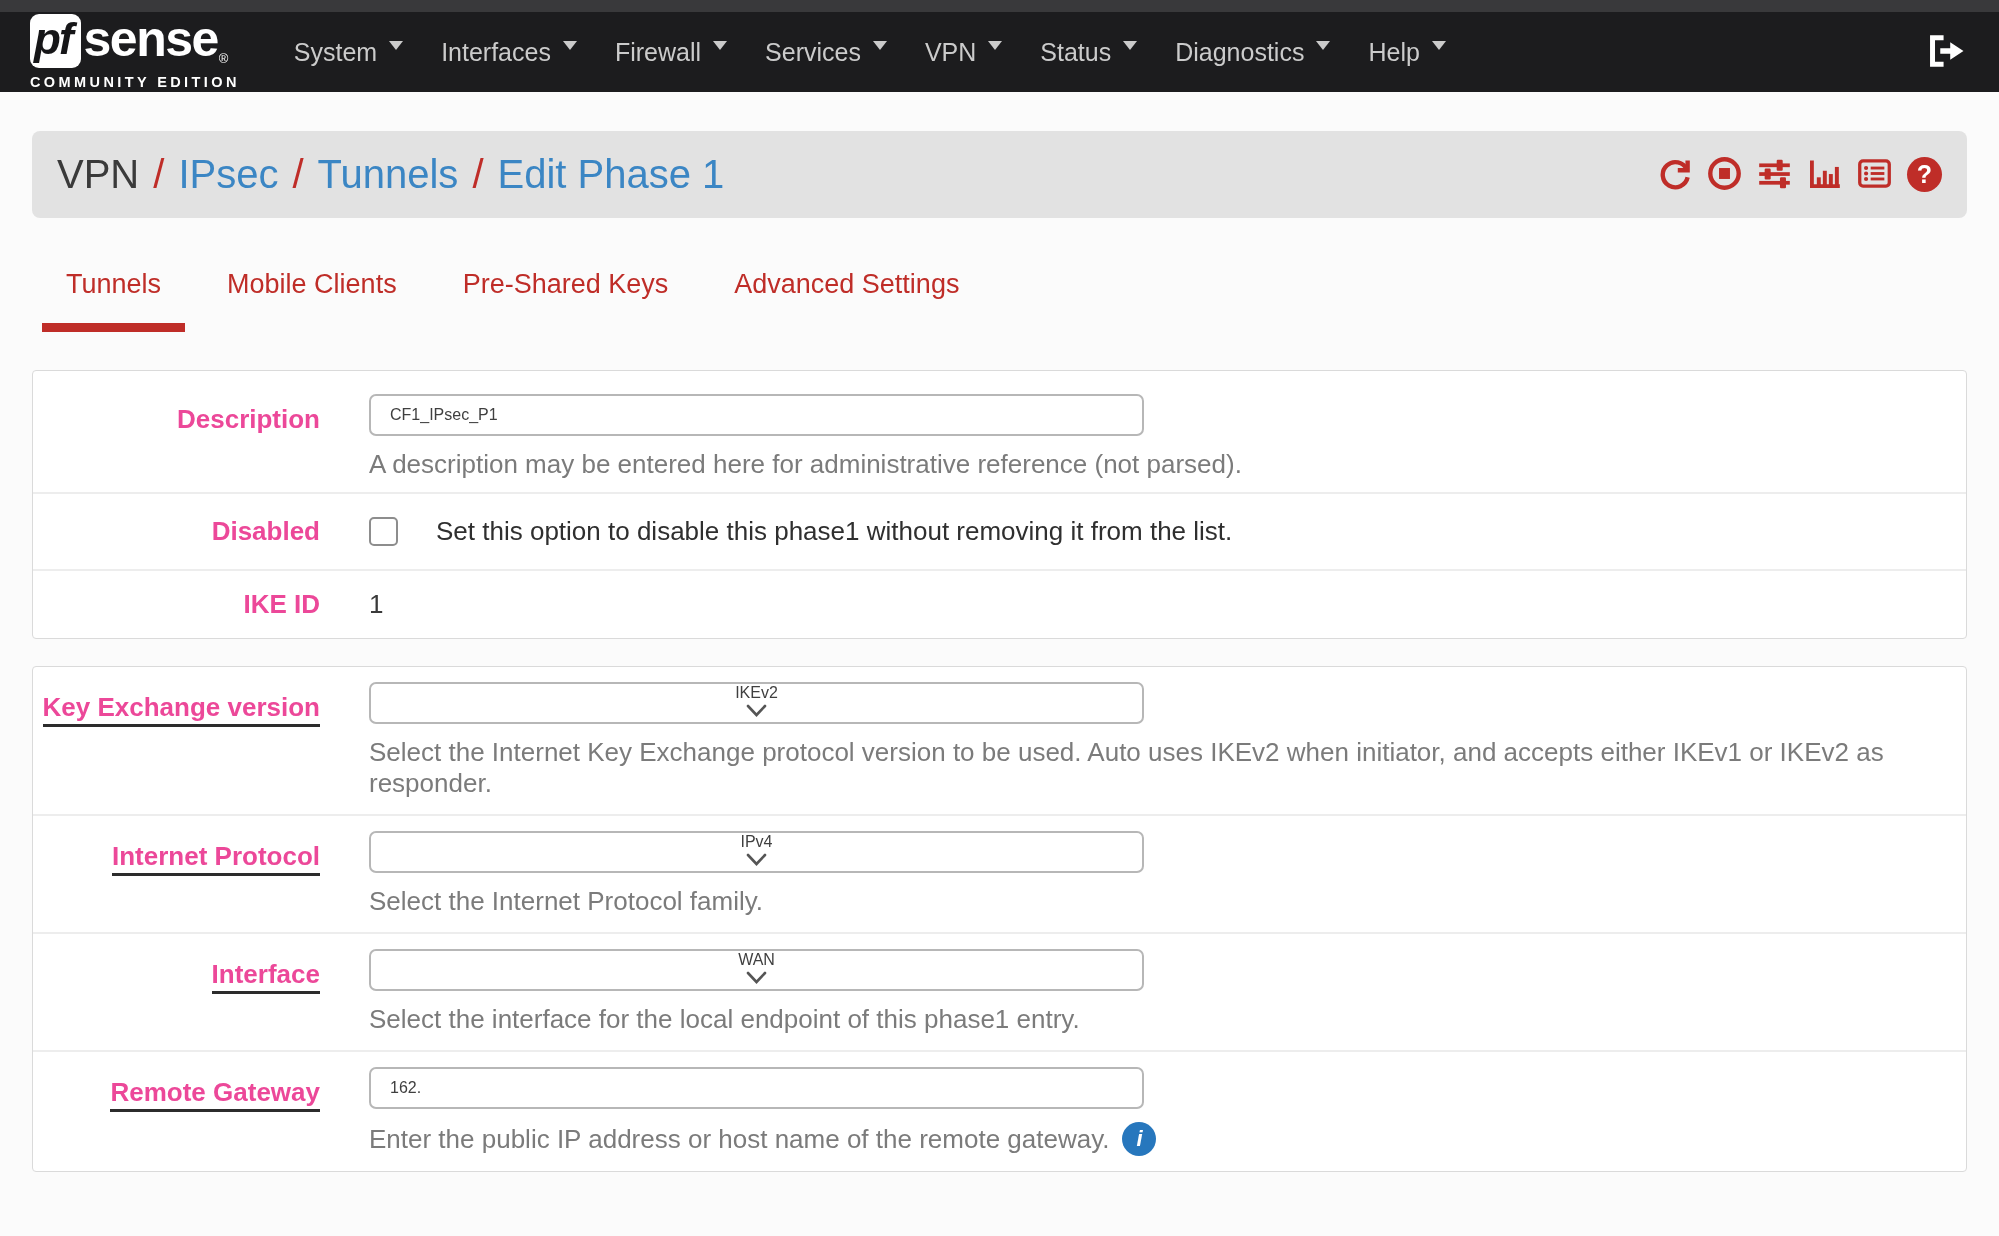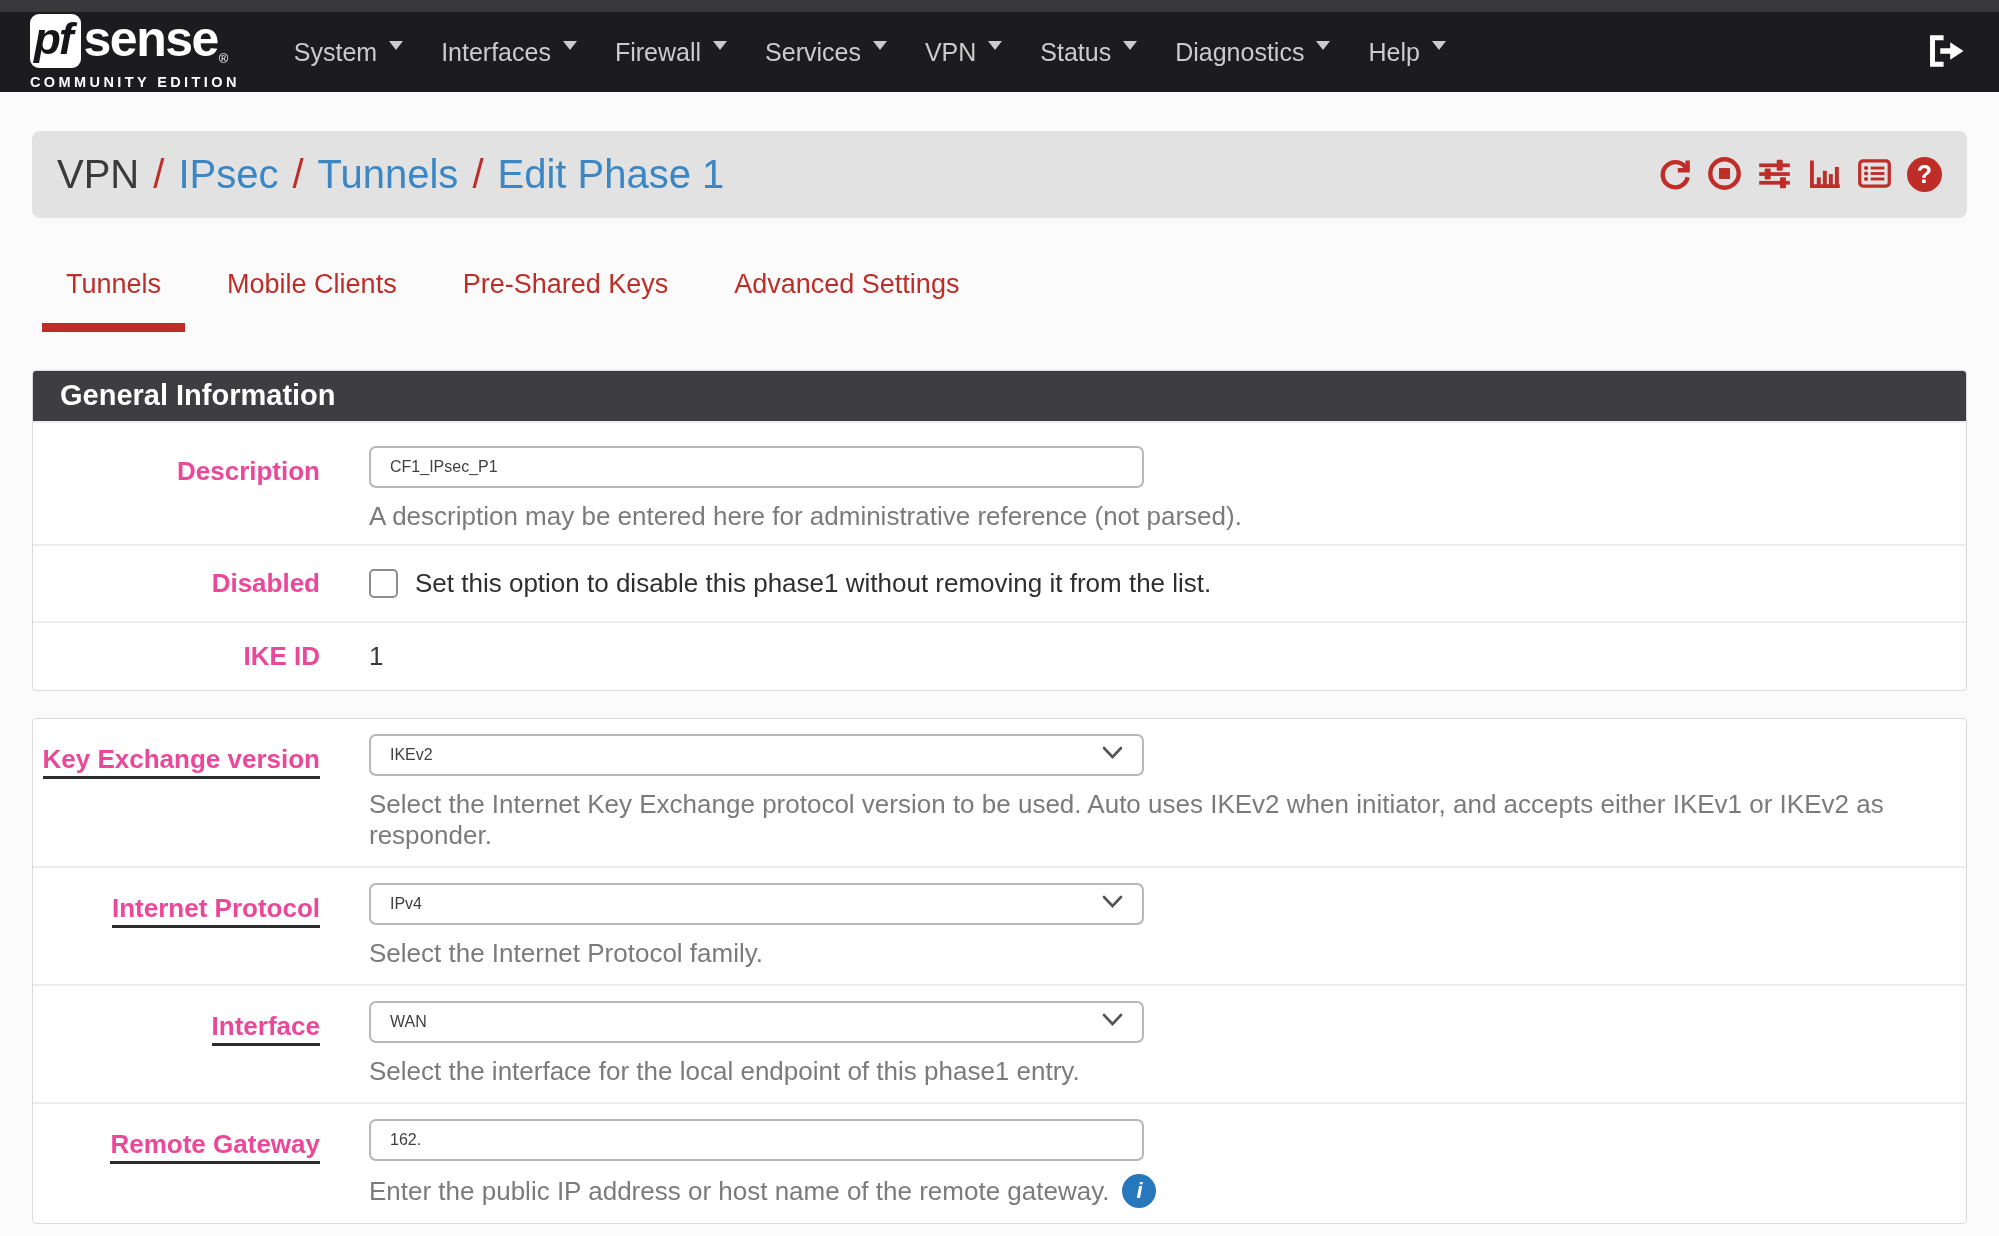--- a/index.html
+++ b/index.html
@@ -123,20 +123,21 @@
   .text-input, .select-box {
     width: 775px; height: 42px;
     border: 2px solid #b7b7b7; border-radius: 7px;
     font-size: 16px; color: #3f3f3f; background: #ffffff;
     padding: 0 19px;
     font-family: "Liberation Sans", "DejaVu Sans", sans-serif;
   }
   .select-box {
     display: flex; align-items: center; justify-content: space-between;
     cursor: pointer;
+    flex-direction: column;
   }
   .help-text {
     margin-top: 13px; font-size: 26px; color: #7b7b7b;
     display: flex; align-items: center;
   }
   .checkbox {
     width: 29px; height: 29px; flex: none;
     border: 2px solid #8d8d8d; border-radius: 5px;
     background: #ffffff; margin-right: 17px; cursor: pointer;
   }
@@ -283,33 +284,32 @@
   </div>
 
   <div class="tabs">
     <div class="tab active">Tunnels</div>
     <div class="tab">Mobile Clients</div>
     <div class="tab">Pre-Shared Keys</div>
     <div class="tab">Advanced Settings</div>
   </div>
 
   <section class="panel">
-    <div class="panel-header">General Information</div>
 
     <div class="row row-desc">
       <div class="row-label">Description</div>
       <div class="row-control">
         <input class="text-input" type="text" value="CF1_IPsec_P1" style="">
         <div class="help-text">A description may be entered here for administrative reference (not parsed).</div>
       </div>
     </div>
 
     <div class="row row-check">
       <div class="row-label">Disabled</div>
-      <div class="row-control" style="display:flex; align-items:center;">
+      <div class="row-control" style="display:flex; align-items:center;gap:21px;">
         <span class="checkbox"></span>
         <span class="check-text">Set this option to disable this phase1 without removing it from the list.</span>
       </div>
     </div>
 
     <div class="row row-ike">
       <div class="row-label">IKE ID</div>
       <div class="row-control">
         <span class="static-value">1</span>
       </div>

